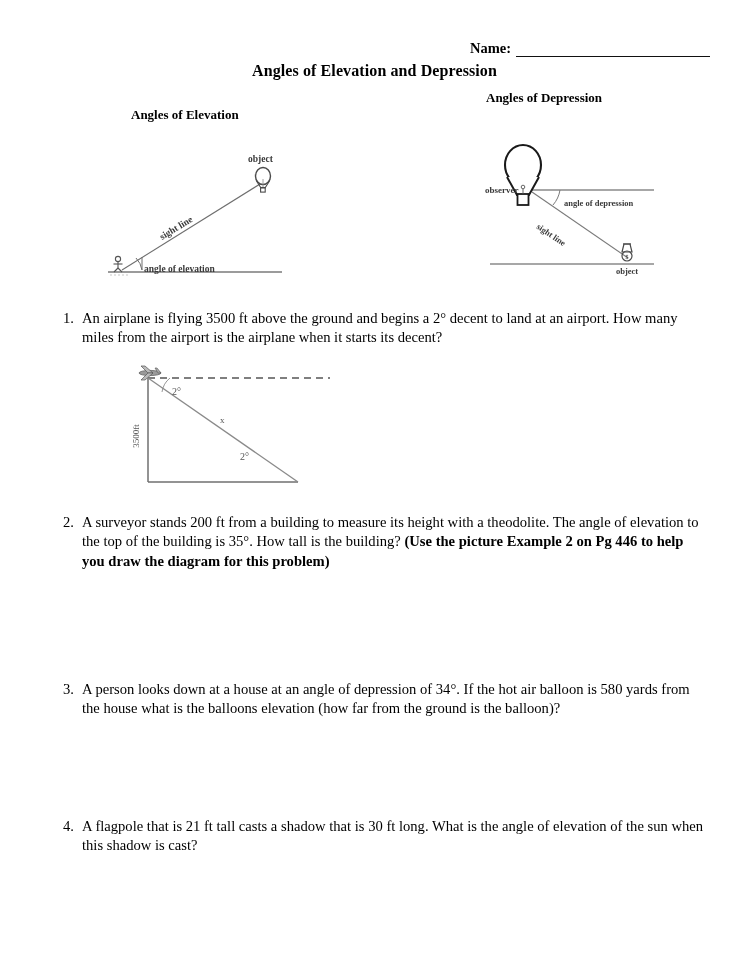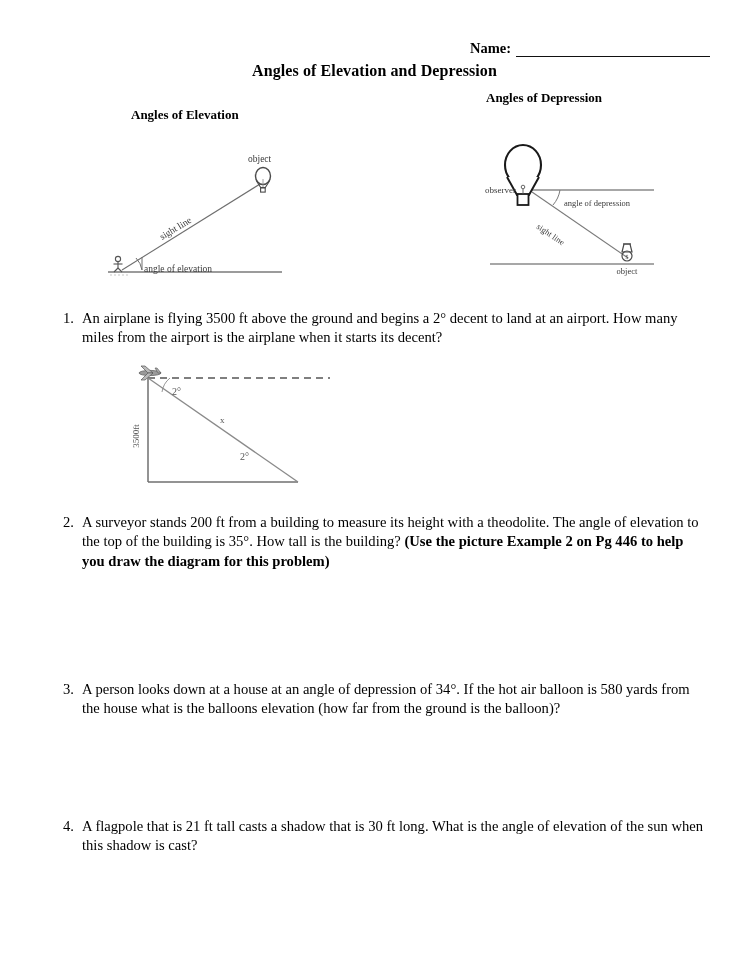--- a/index.html
+++ b/index.html
@@ -52,20 +52,21 @@
     position: absolute;
     font-weight: bold;
     font-size: 13px;
   }
   .heading-elevation { top: 107px; left: 131px; }
   .heading-depression { top: 90px; left: 486px; }
 
   
   .diagram {
     position: absolute;
+    font-weight: bold;
   }
   .diagram svg { display: block; }
   .diagram-elevation { top: 140px; left: 100px; }
   .diagram-depression { top: 140px; left: 476px; }
 
   .dlabel {
     font-family: "Liberation Serif", "DejaVu Serif", serif;
     fill: #3a3a3a;
   }
 

